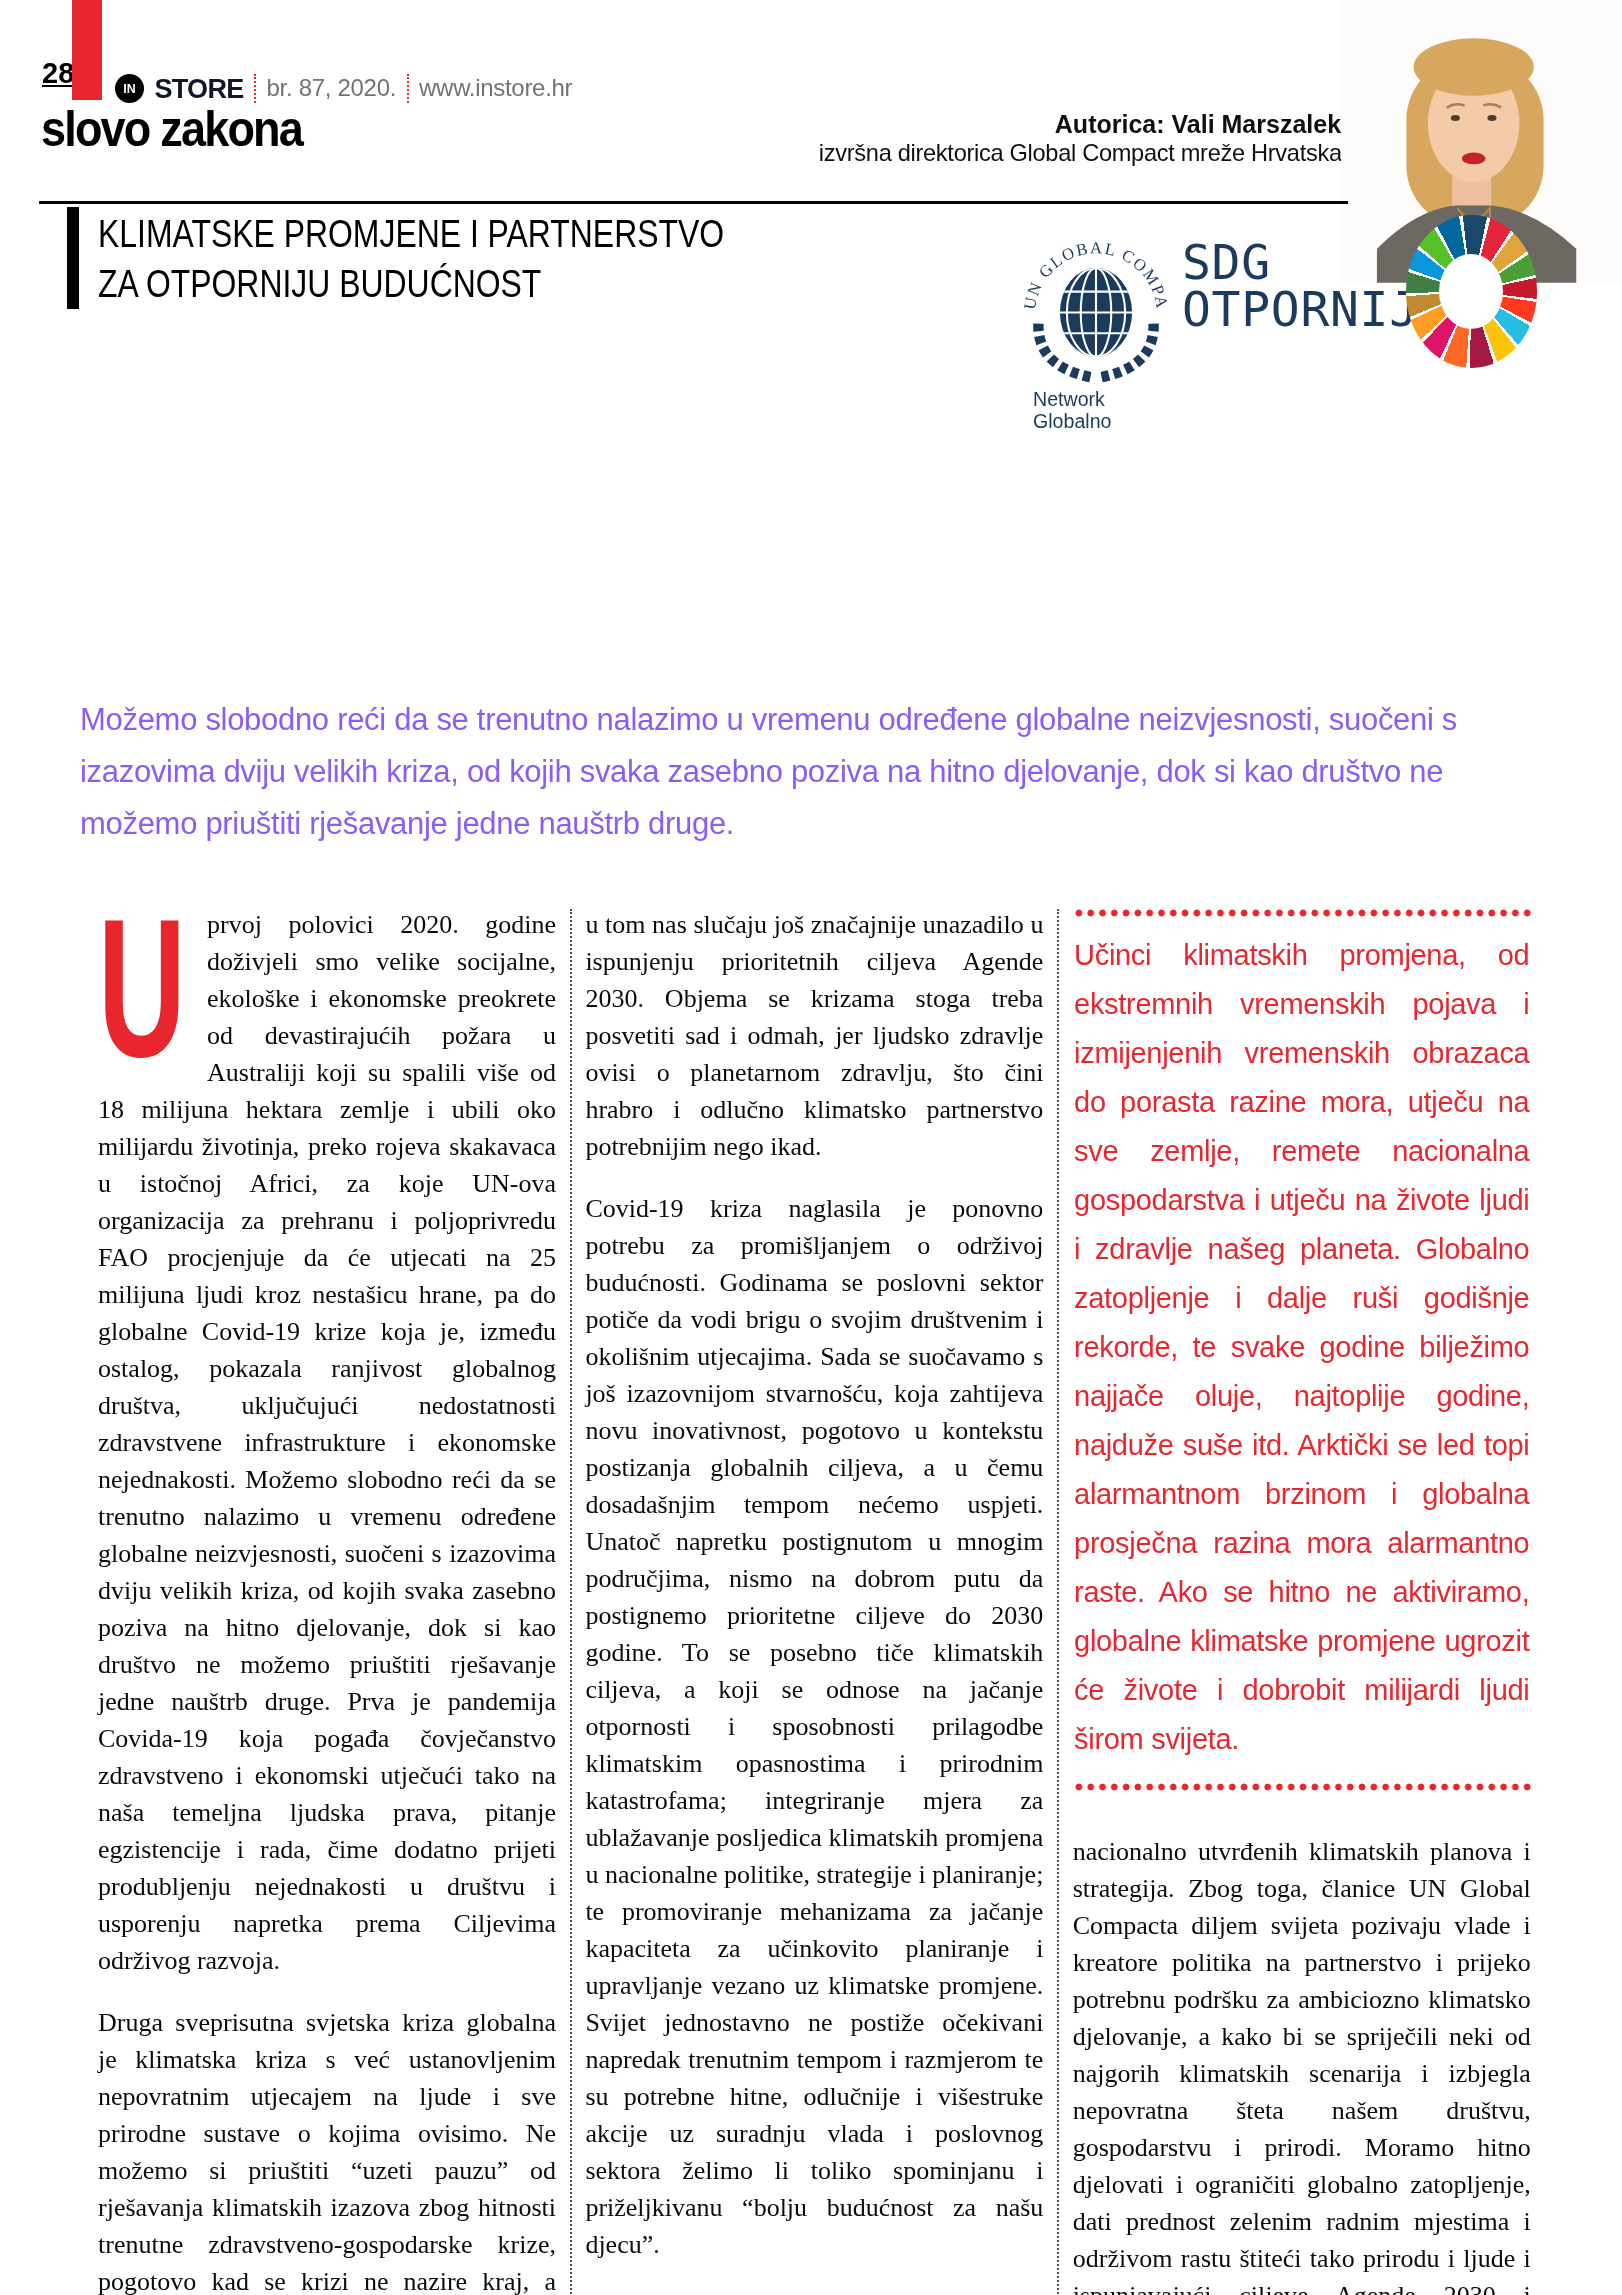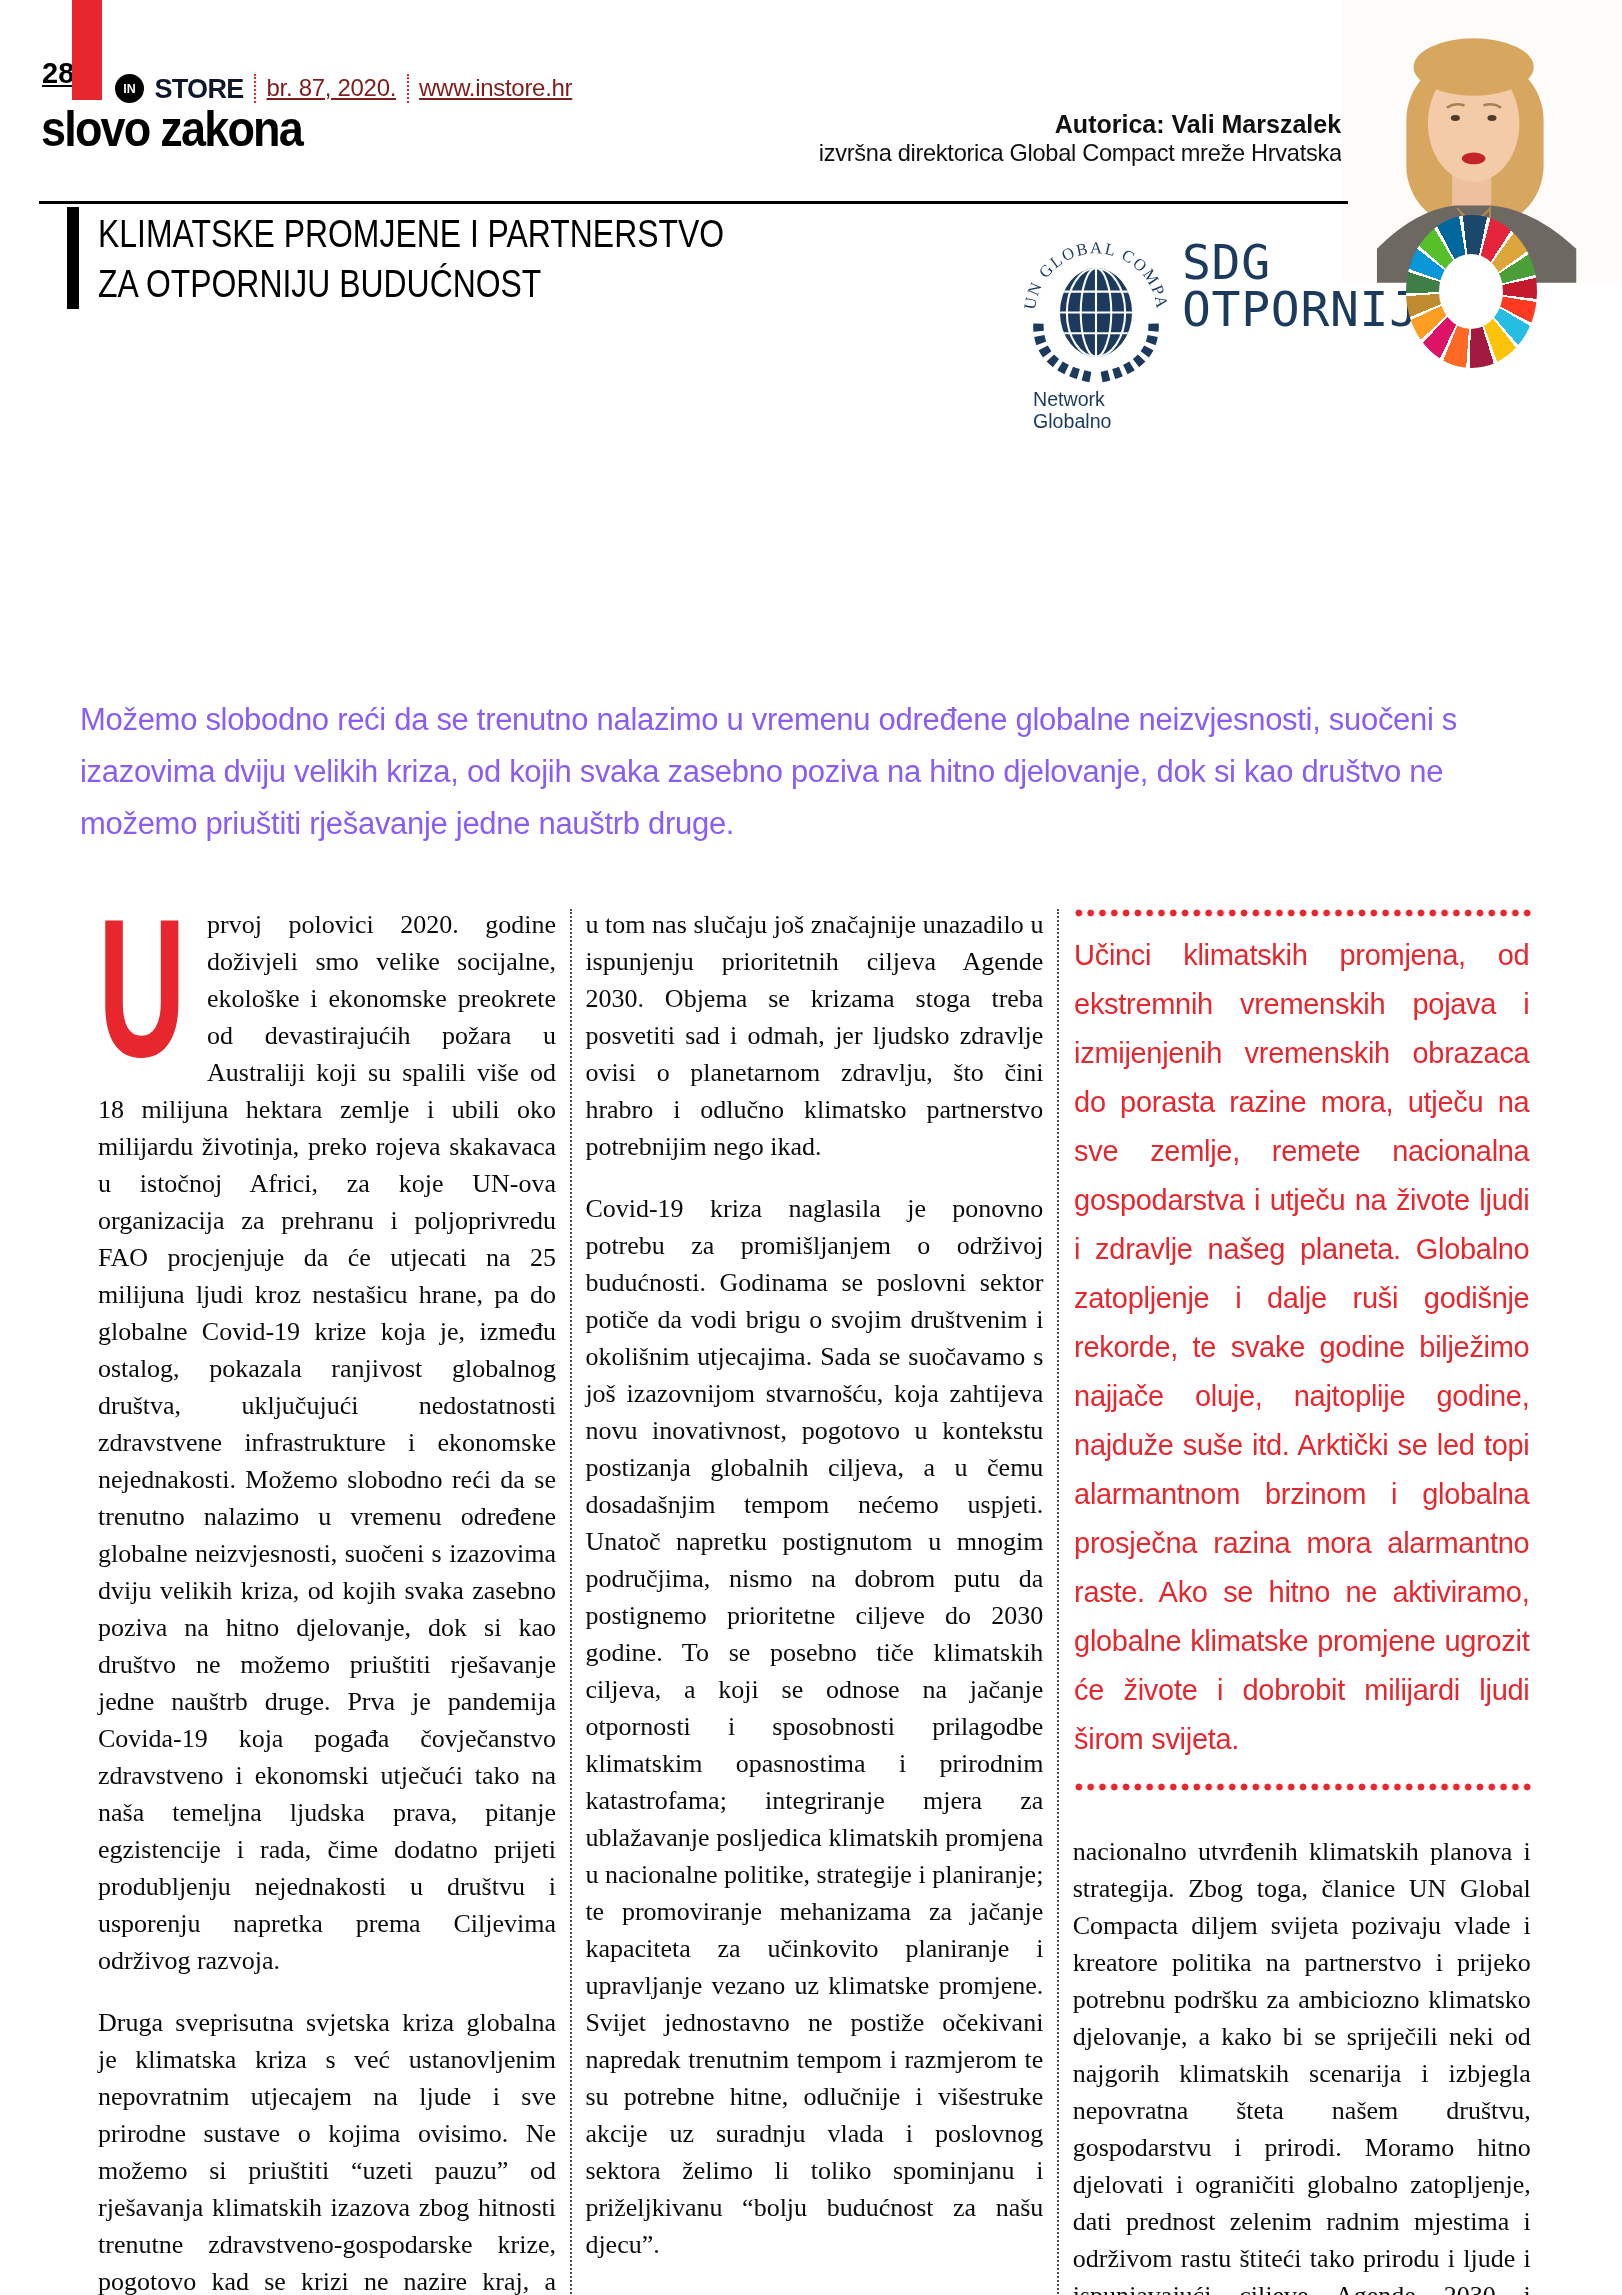--- a/index.html
+++ b/index.html
@@ -7,21 +7,21 @@
         font-family:"Liberation Sans",sans-serif;color:#0c0c0c;}
 
   
   .pageno{position:absolute;left:42px;top:59px;font:bold 29px/29px "Liberation Sans",sans-serif;color:#000;text-decoration:underline;}
   .red-bar{position:absolute;left:72px;top:0;width:30px;height:100px;}
   .masthead{position:absolute;left:115px;top:74px;display:flex;align-items:flex-start;gap:10.5px;height:31px;}
   .in-circle{width:29px;height:29px;border-radius:50%;background:#000;display:flex;align-items:center;justify-content:center;}
   .in-circle span{color:#fff;font:bold 12.4px "Liberation Sans",sans-serif;letter-spacing:0;}
   .store{font:bold 27px "Liberation Sans",sans-serif;letter-spacing:-0.7px;color:#0f172a;}
   .dotsep{height:29px;border-left:2.6px dotted #e8262d;}
-  .issue,.website{font:24px "Liberation Sans",sans-serif;color:#7f1d1d;letter-spacing:-0.3px;text-decoration:underline;}
+  .issue,.website{font:24px "Liberation Sans",sans-serif;color:#737373;letter-spacing:-0.3px;}
 
   .section-title{position:absolute;left:41px;top:103px;margin:0;font:bold 50px/52px "Liberation Sans",sans-serif;
                  letter-spacing:-2px;transform:scaleX(0.9);transform-origin:left;color:#000;}
 
   .author{position:absolute;left:563px;top:109px;width:785px;text-align:right;color:#101010;}
   .author .a1{font:bold 25px/30px "Liberation Sans",sans-serif;}
   .author .a2,.author .a3{font:23.6px/29px "Liberation Sans",sans-serif;letter-spacing:-0.3px;}
 
   .photo{position:absolute;left:1341px;top:0;width:281px;height:283px;}
 

